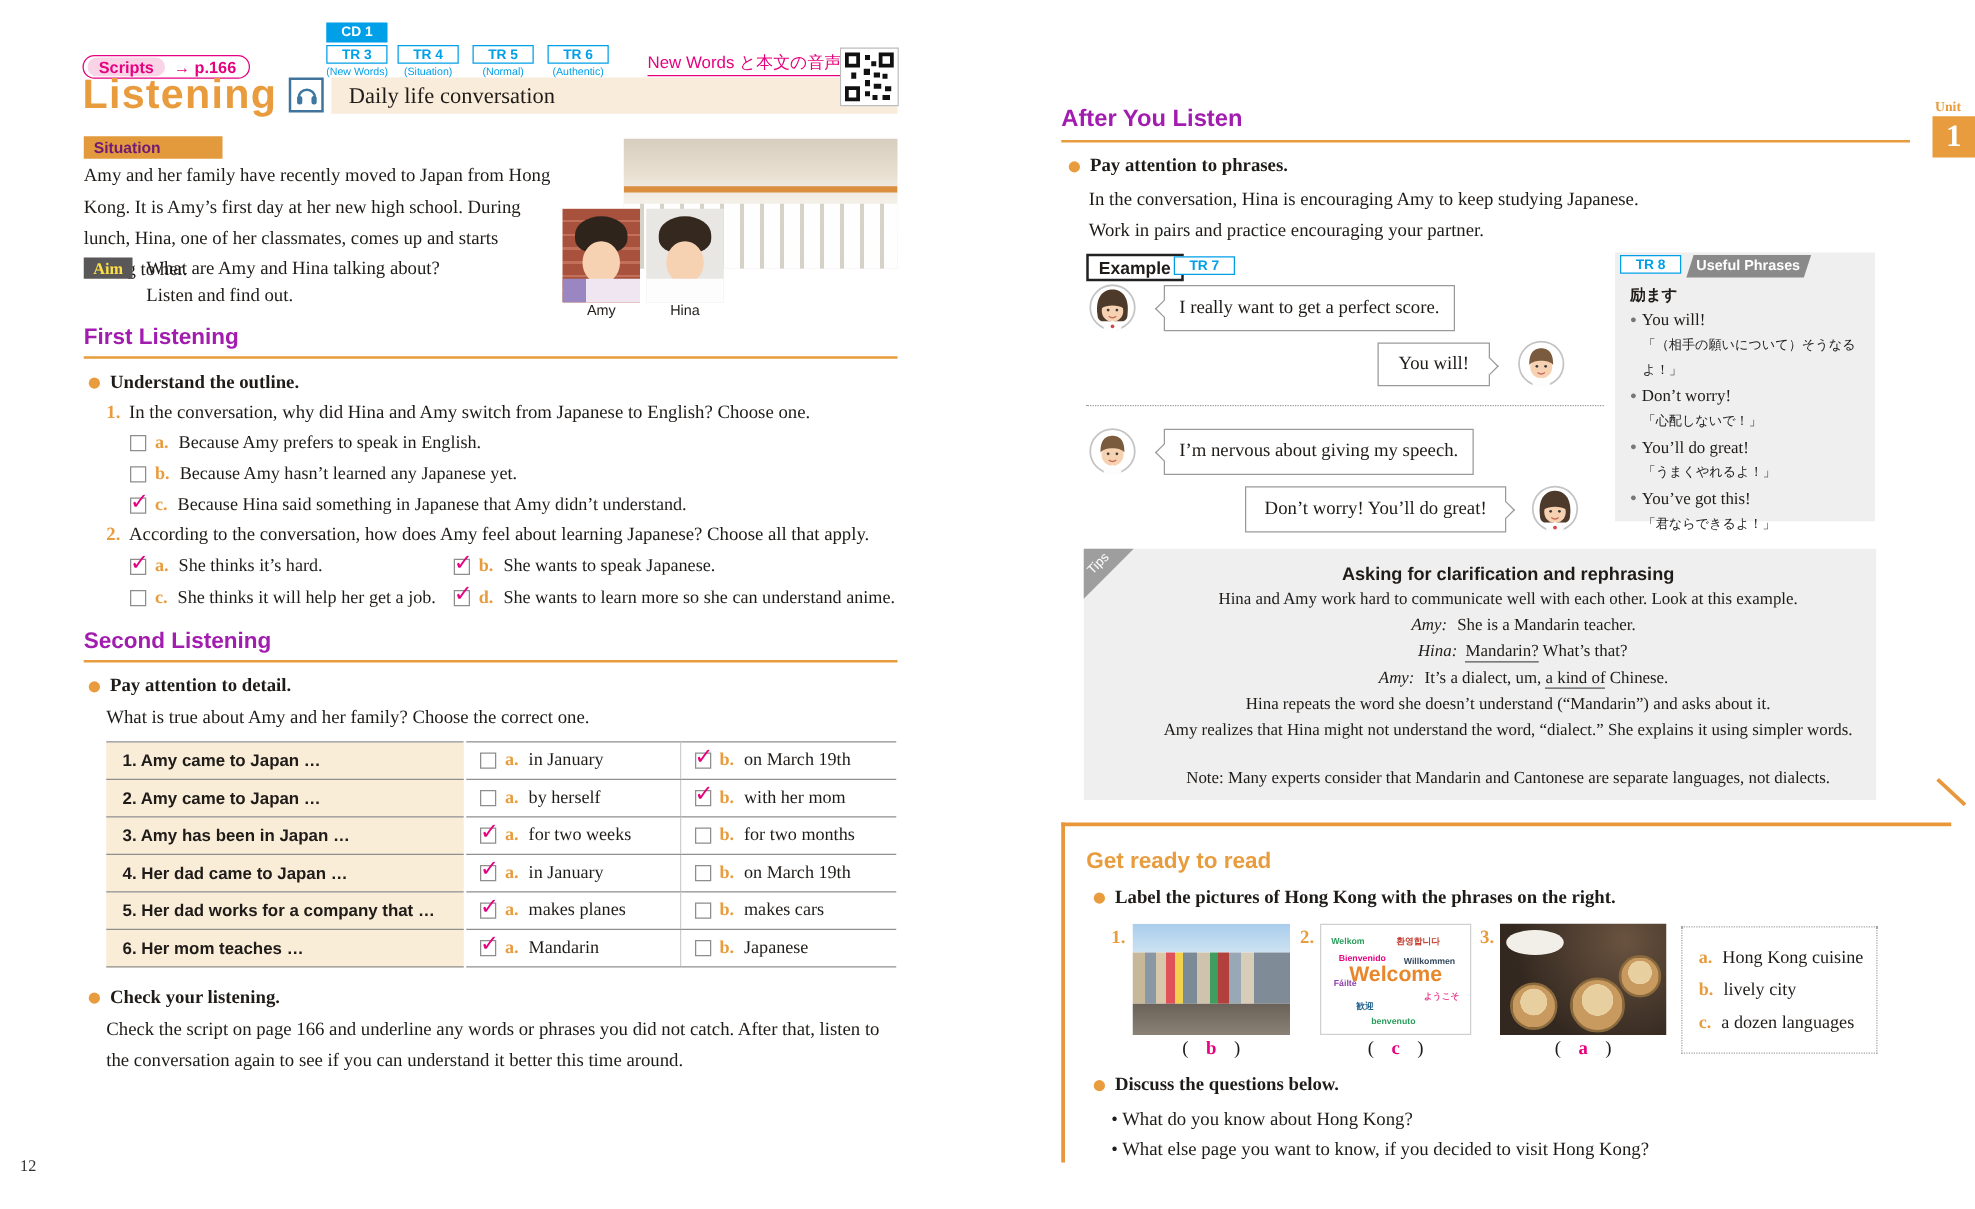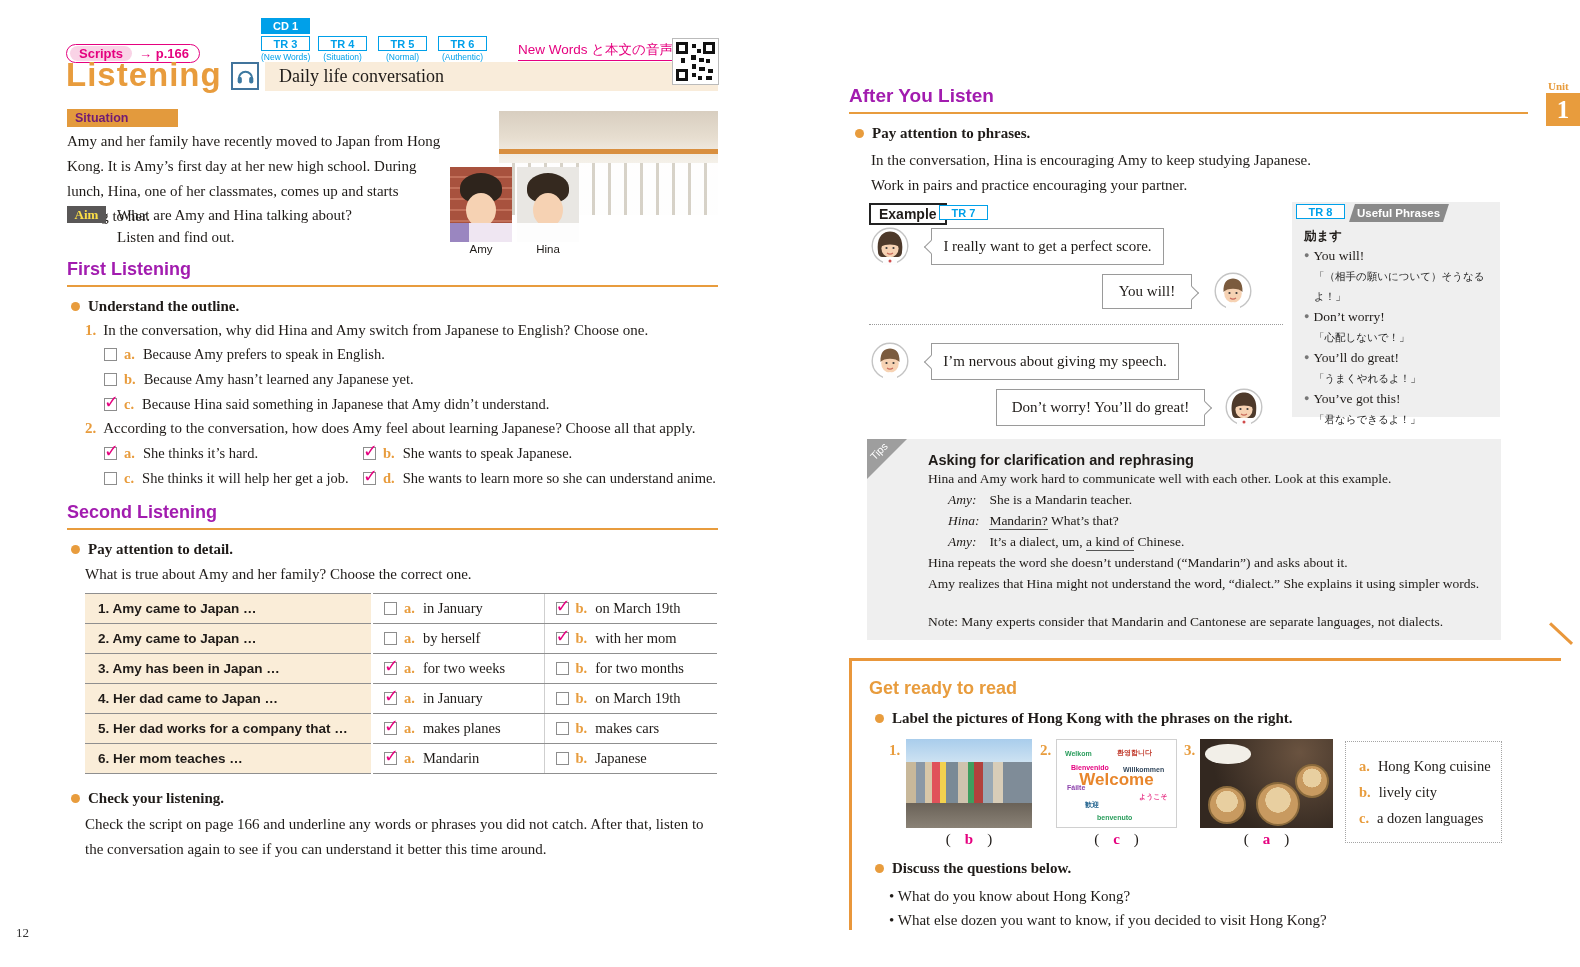--- a/index.html
+++ b/index.html
@@ -462,21 +462,21 @@
   </div>
 </div>
 <div class="abs tr-badge" style="left:1296px;top:204px;">TR 8</div>
 <div class="abs up-badge" style="left:1352px;top:204px;width:94px;">
     <span>Useful Phrases</span>
   </div>
 
 <div class="abs panel" style="left:867px;top:439px;width:634px;height:201px;">
   <div class="tips-corner"></div>
   <div class="tips-label">Tips</div>
-  <div style="padding:13px 16px 0 61px;">
+  <div style="padding:13px 16px 0 61px;text-align:center;">
     <div class="tips-title">Asking for clarification and rephrasing</div>
     <div class="tips-line">Hina and Amy work hard to communicate well with each other. Look at this example.</div>
     <div class="tips-dlg">
       <span class="spk">Amy:</span>
       <span>She is a Mandarin teacher.</span>
     </div>
     <div class="tips-dlg">
       <span class="spk">Hina:</span>
       <span class="ul">Mandarin?</span><span> What’s that?</span>
     </div>
@@ -542,15 +542,15 @@
 </div>
 <div class="abs ans" style="left:1200px;top:831px;width:133px;">
   <span>(</span><span class="al">a</span><span>)</span>
 </div>
 
 <div class="abs task-line" style="left:875px;top:860px;">
   <span class="dot"></span>
   <span>Discuss the questions below.</span>
 </div>
 <div class="abs body-txt" style="left:889px;top:884px;">• What do you know about Hong Kong?</div>
-<div class="abs body-txt" style="left:889px;top:908px;">• What else dozen you want to know, if you decided to visit Hong Kong?</div>
+<div class="abs body-txt" style="left:889px;top:908px;">• What else page you want to know, if you decided to visit Hong Kong?</div>
 
 <div class="abs pagenum" style="left:1540px;top:971px;margin-left:28px;">13</div>
 
 </body></html>

